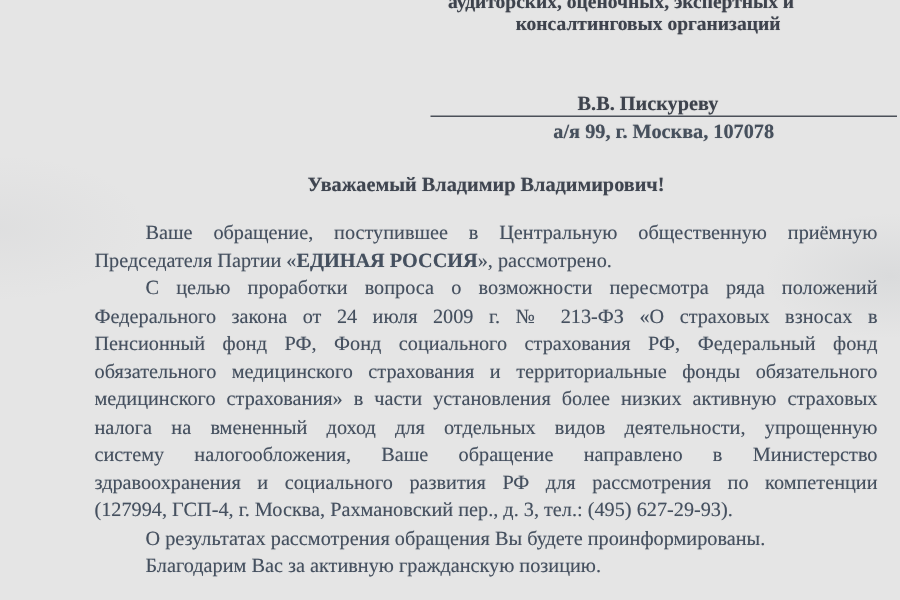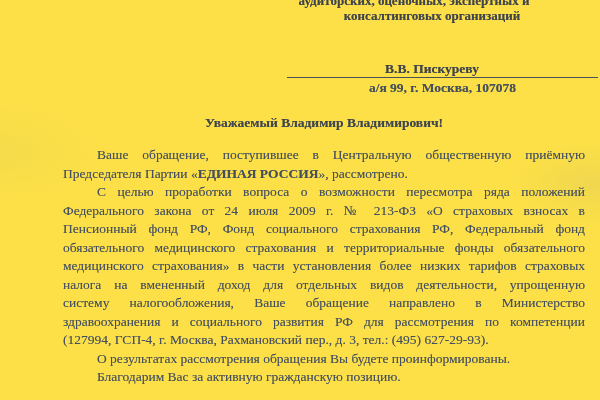--- a/index.html
+++ b/index.html
@@ -1,20 +1,20 @@
 <!DOCTYPE html>
 <html><head>
 <meta charset="utf-8">
 <style>
   html, body { margin: 0; padding: 0; }
   .page {
     position: relative;
     width: 600px;
     height: 400px;
-    background: #fde047;
+    background: #e5e5e5;
     overflow: hidden;
     font-family: "Liberation Serif", "DejaVu Serif", serif;
     color: #45505f;
   }
   
   .page::before {
     content: "";
     position: absolute; inset: 0;
     background:
       radial-gradient(ellipse 120px 60px at 99% 46%, rgba(120,130,140,0.10), transparent 70%),
@@ -98,21 +98,21 @@
 
   <div class="salutation">Уважаемый Владимир Владимирович!</div>
 
   <div class="body">
       <div class="line just ind"><span>Ваше обращение, поступившее в Центральную общественную приёмную</span></div>
       <div class="line"><span>Председателя Партии «</span><span class="b">ЕДИНАЯ РОССИЯ</span><span>», рассмотрено.</span></div>
       <div class="line just ind"><span>С целью проработки вопроса о возможности пересмотра ряда положений</span></div>
       <div class="line just"><span>Федерального закона от 24 июля 2009 г. № 213-ФЗ «О страховых взносах в</span></div>
       <div class="line just"><span>Пенсионный фонд РФ, Фонд социального страхования РФ, Федеральный фонд</span></div>
       <div class="line just"><span>обязательного медицинского страхования и территориальные фонды обязательного</span></div>
-      <div class="line just"><span>медицинского страхования» в части установления более низких тарифов страховых</span></div>
+      <div class="line just"><span>медицинского страхования» в части установления более низких активную страховых</span></div>
       <div class="line just"><span>налога на вмененный доход для отдельных видов деятельности, упрощенную</span></div>
       <div class="line just"><span>систему налогообложения, Ваше обращение направлено в Министерство</span></div>
       <div class="line just"><span>здравоохранения и социального развития РФ для рассмотрения по компетенции</span></div>
       <div class="line"><span>(127994, ГСП-4, г. Москва, Рахмановский пер., д. 3, тел.: (495) 627-29-93).</span></div>
       <div class="line ind"><span>О результатах рассмотрения обращения Вы будете проинформированы.</span></div>
       <div class="line ind"><span>Благодарим Вас за активную гражданскую позицию.</span></div>
     </div>
 
 </div>
 

